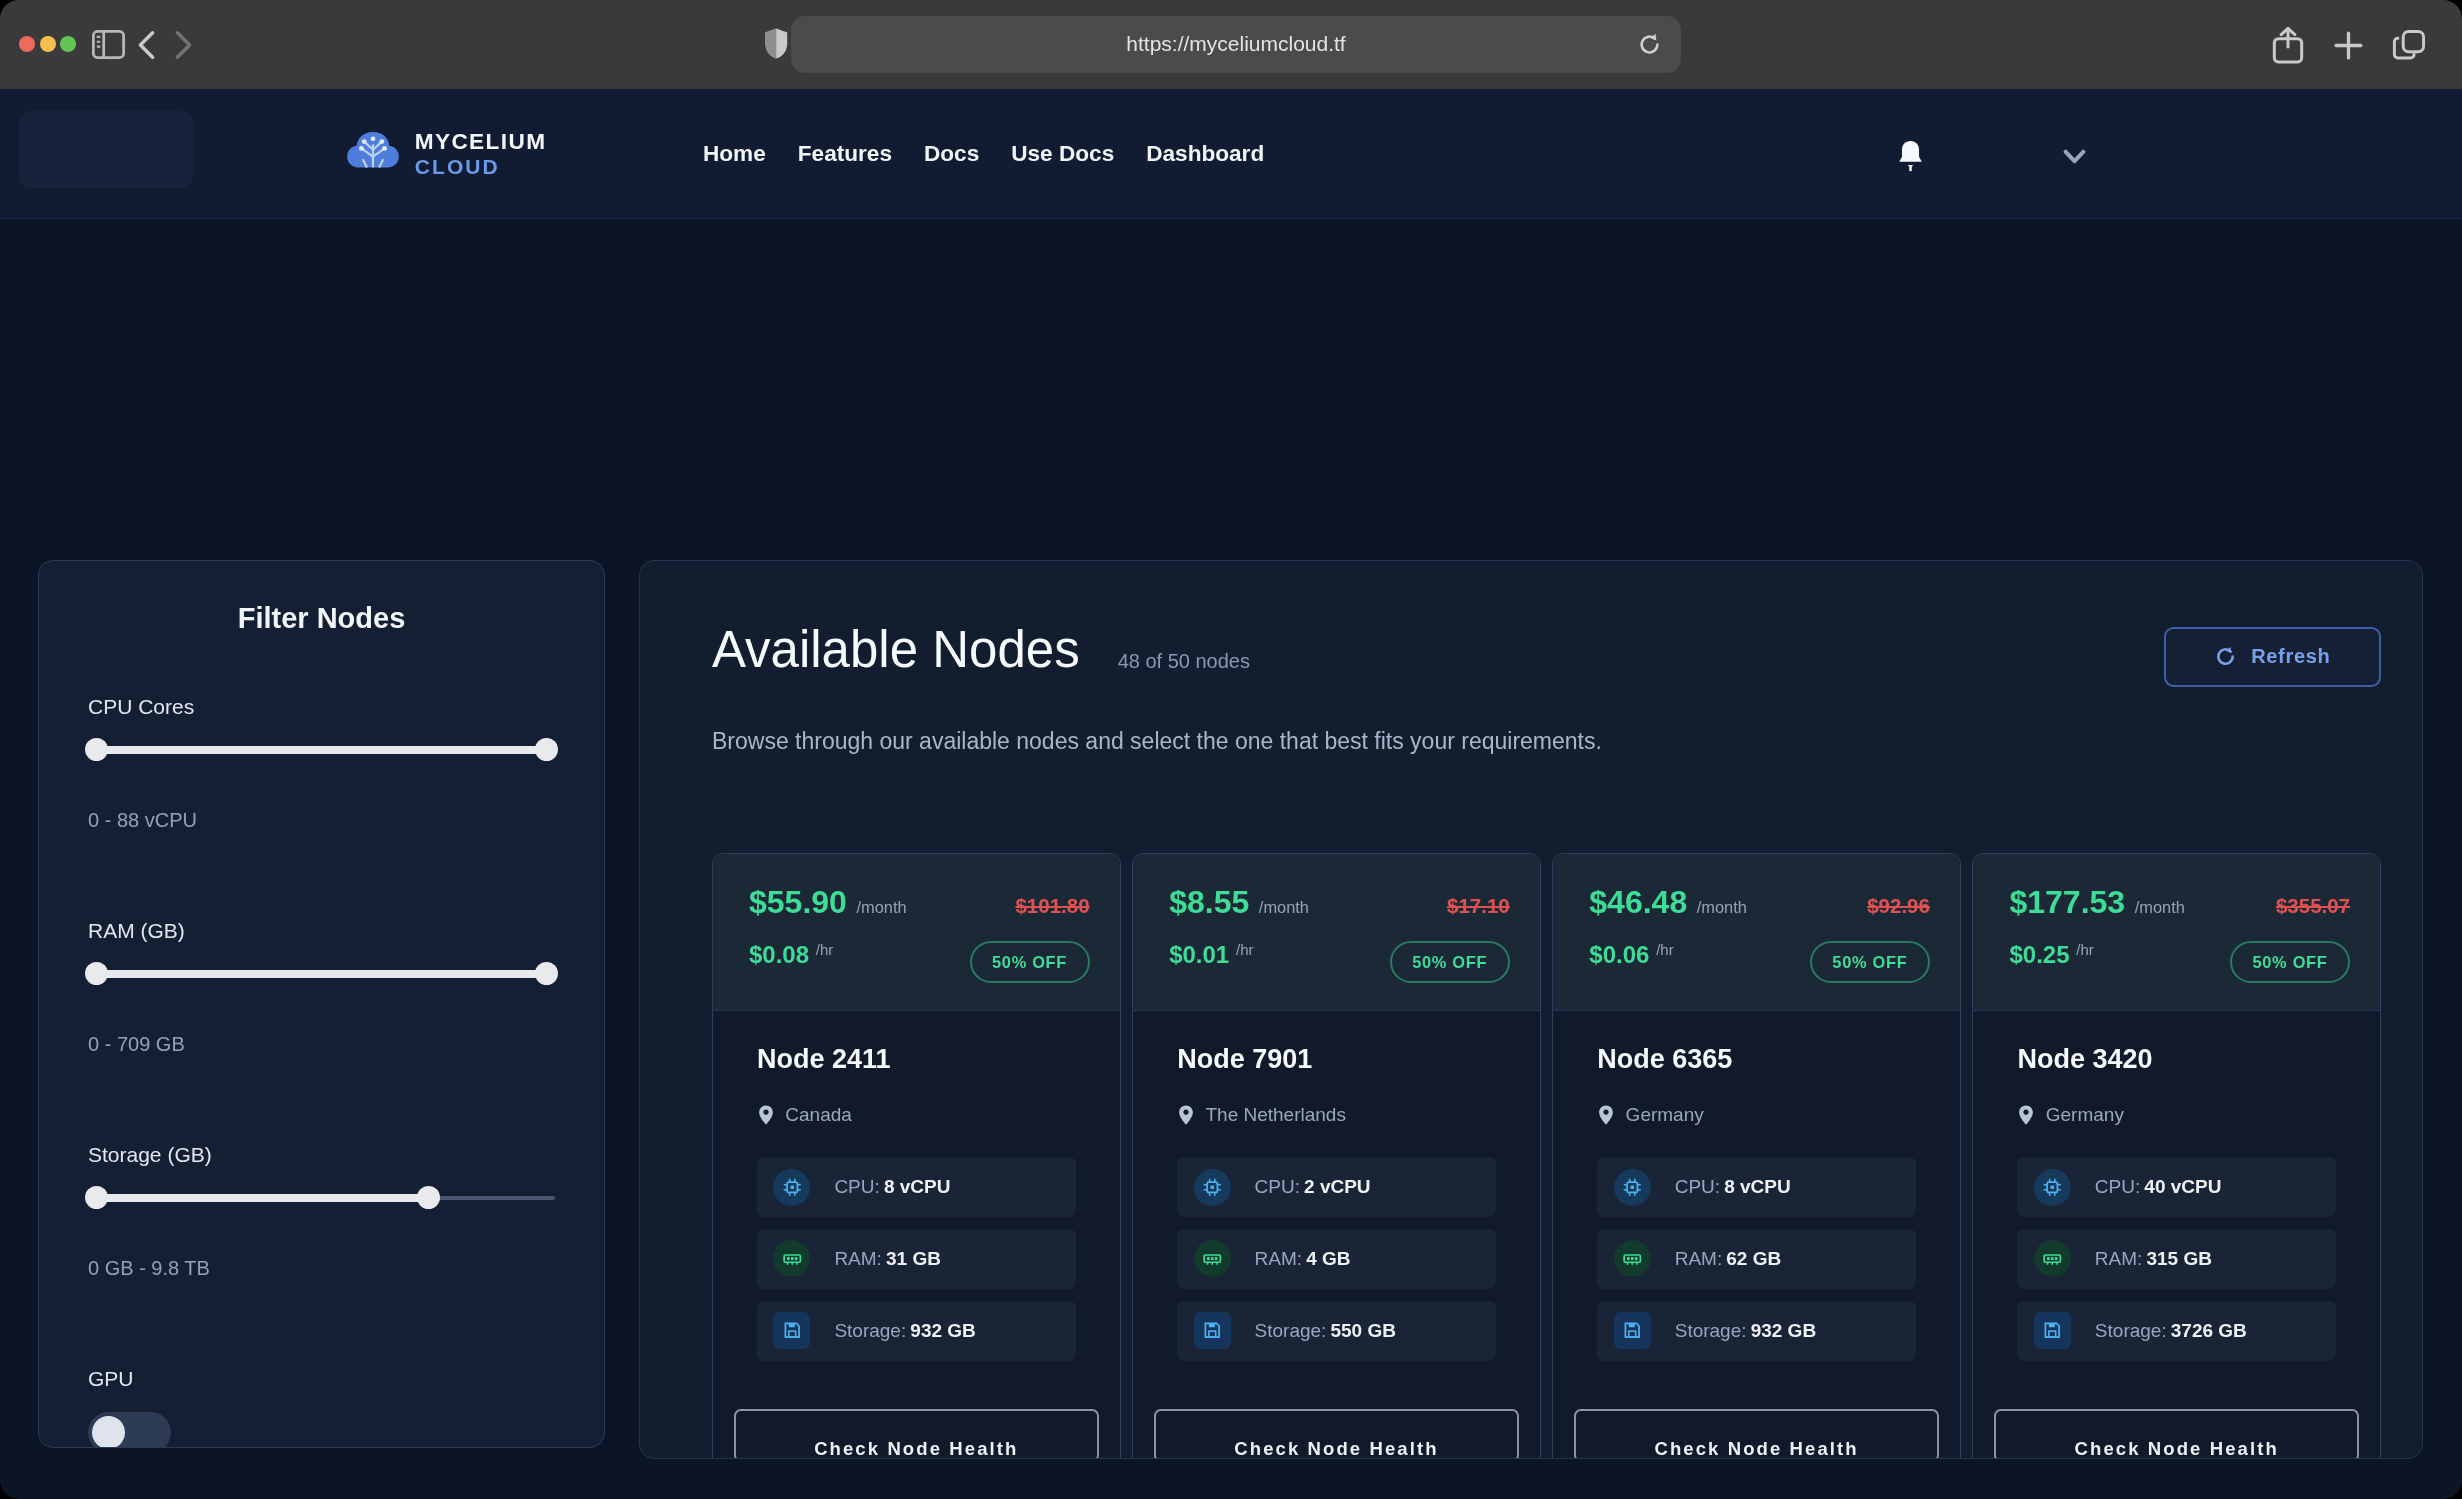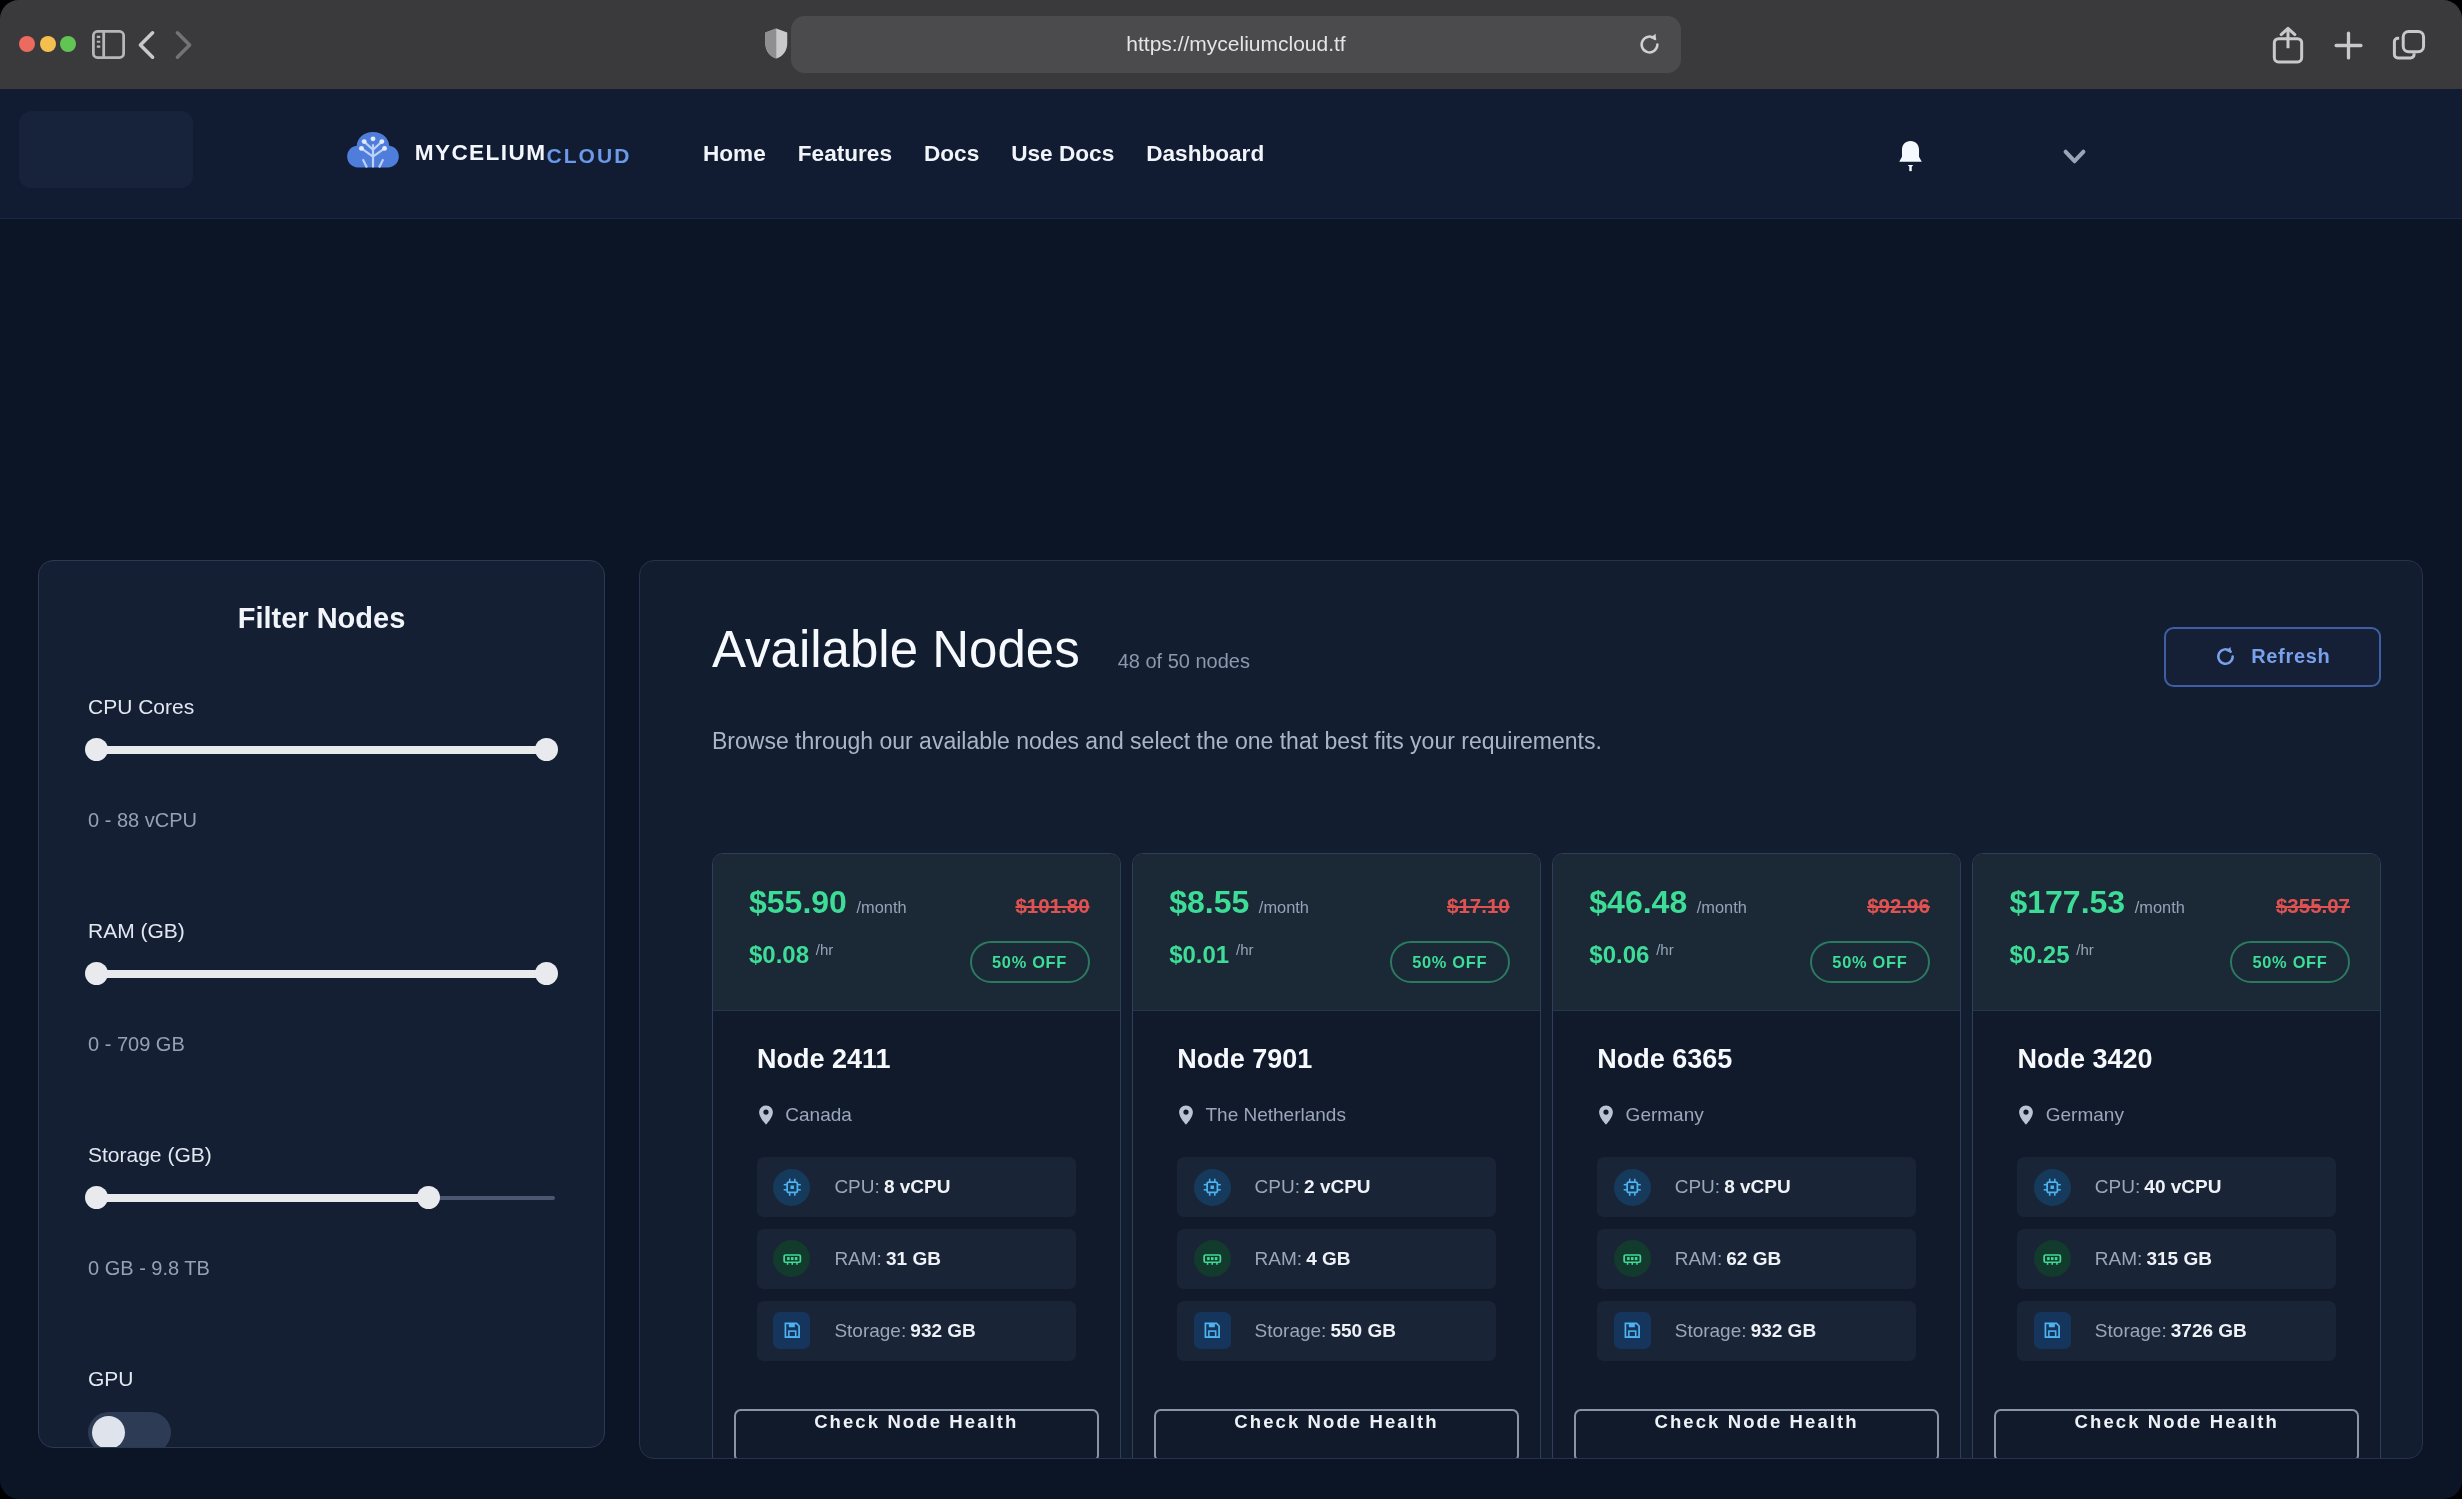--- a/index.html
+++ b/index.html
@@ -16,21 +16,21 @@
   .chrome-ic { position:absolute; display:flex; align-items:center; justify-content:center; }
   .url-field { position:absolute; left:791px; top:15.7px; width:890px; height:57px; border-radius:13.7px;
                background:#4b4b4d; display:flex; align-items:center; justify-content:center; }
   .url-text { font-size:21px; color:#e4e4e6; }
   .url-reload { position:absolute; right:18px; top:15px; }
 
   
   .navbar { position:absolute; top:89px; left:0; right:0; height:130px; background:#111c33; border-bottom:0.7px solid #1b2740; }
   .nav-skeleton { position:absolute; left:19px; top:22px; width:174px; height:77px; border-radius:12.3px; background:#17223b; }
   .logo { position:absolute; left:345px; top:0; height:130px; display:flex; align-items:center; gap:13.7px; }
-  .logo-text { display:flex; flex-direction:row; line-height:1; }
+  .logo-text { display:flex; flex-direction:column; line-height:1; }
   .brand-top { font-size:22.6px; font-weight:bold; color:#f3f6fb; letter-spacing:1.4px; }
   .brand-bottom { font-size:21px; font-weight:bold; color:#6a9ae8; letter-spacing:2.1px; margin-top:2.7px; }
   .nav-links { position:absolute; left:703px; top:0; height:130px; display:flex; align-items:center; gap:32px; }
   .nav-link { font-size:22.6px; font-weight:bold; color:#f1f5f9; cursor:pointer; }
   .bell-wrap { position:absolute; left:1894px; top:49px; }
   .nav-caret { position:absolute; left:2063px; top:60px; }
 
   
   .hero { position:absolute; top:219px; left:0; right:0; text-align:center; }
   .hero-title { margin-top:42px; font-size:84px; font-weight:normal; color:#f5f8fc; letter-spacing:0.7px; }
@@ -87,21 +87,21 @@
   .specs { margin-top:31px; display:flex; flex-direction:column; gap:11.6px; }
   .spec-row { background:#1a2437; border-radius:6.8px; height:60px; display:flex; align-items:center; gap:24px; padding:0 16.4px; }
   .spec-icon { width:37px; height:37px; border-radius:50%; display:flex; align-items:center; justify-content:center; flex:none; }
   .spec-icon.sq { border-radius:6.8px; }
   .ic-cpu { background:#163a5c; }
   .ic-ram { background:#123a2d; }
   .ic-sto { background:#16355c; }
   .spec-label { font-size:19px; color:#9aa7bb; }
   .spec-value { font-size:19px; font-weight:bold; color:#eef2f7; margin-left:4.1px; }
   .health-btn { margin:48px -23px 0; height:53px; border:2.1px solid #8a94a6; border-radius:6.8px; background:transparent;
-                display:flex; align-items:flex-start; justify-content:center; cursor:pointer; }
+                display:flex; align-items:flex-end; justify-content:center; cursor:pointer; }
   .health-label { font-size:18.5px; font-weight:bold; color:#eef2f7; letter-spacing:2.1px; }
   svg { display:block; }
 </style>
 </head>
 <body>
 
 <div class="window">
 
   <div class="chrome">
     <div class="dot red"></div>

